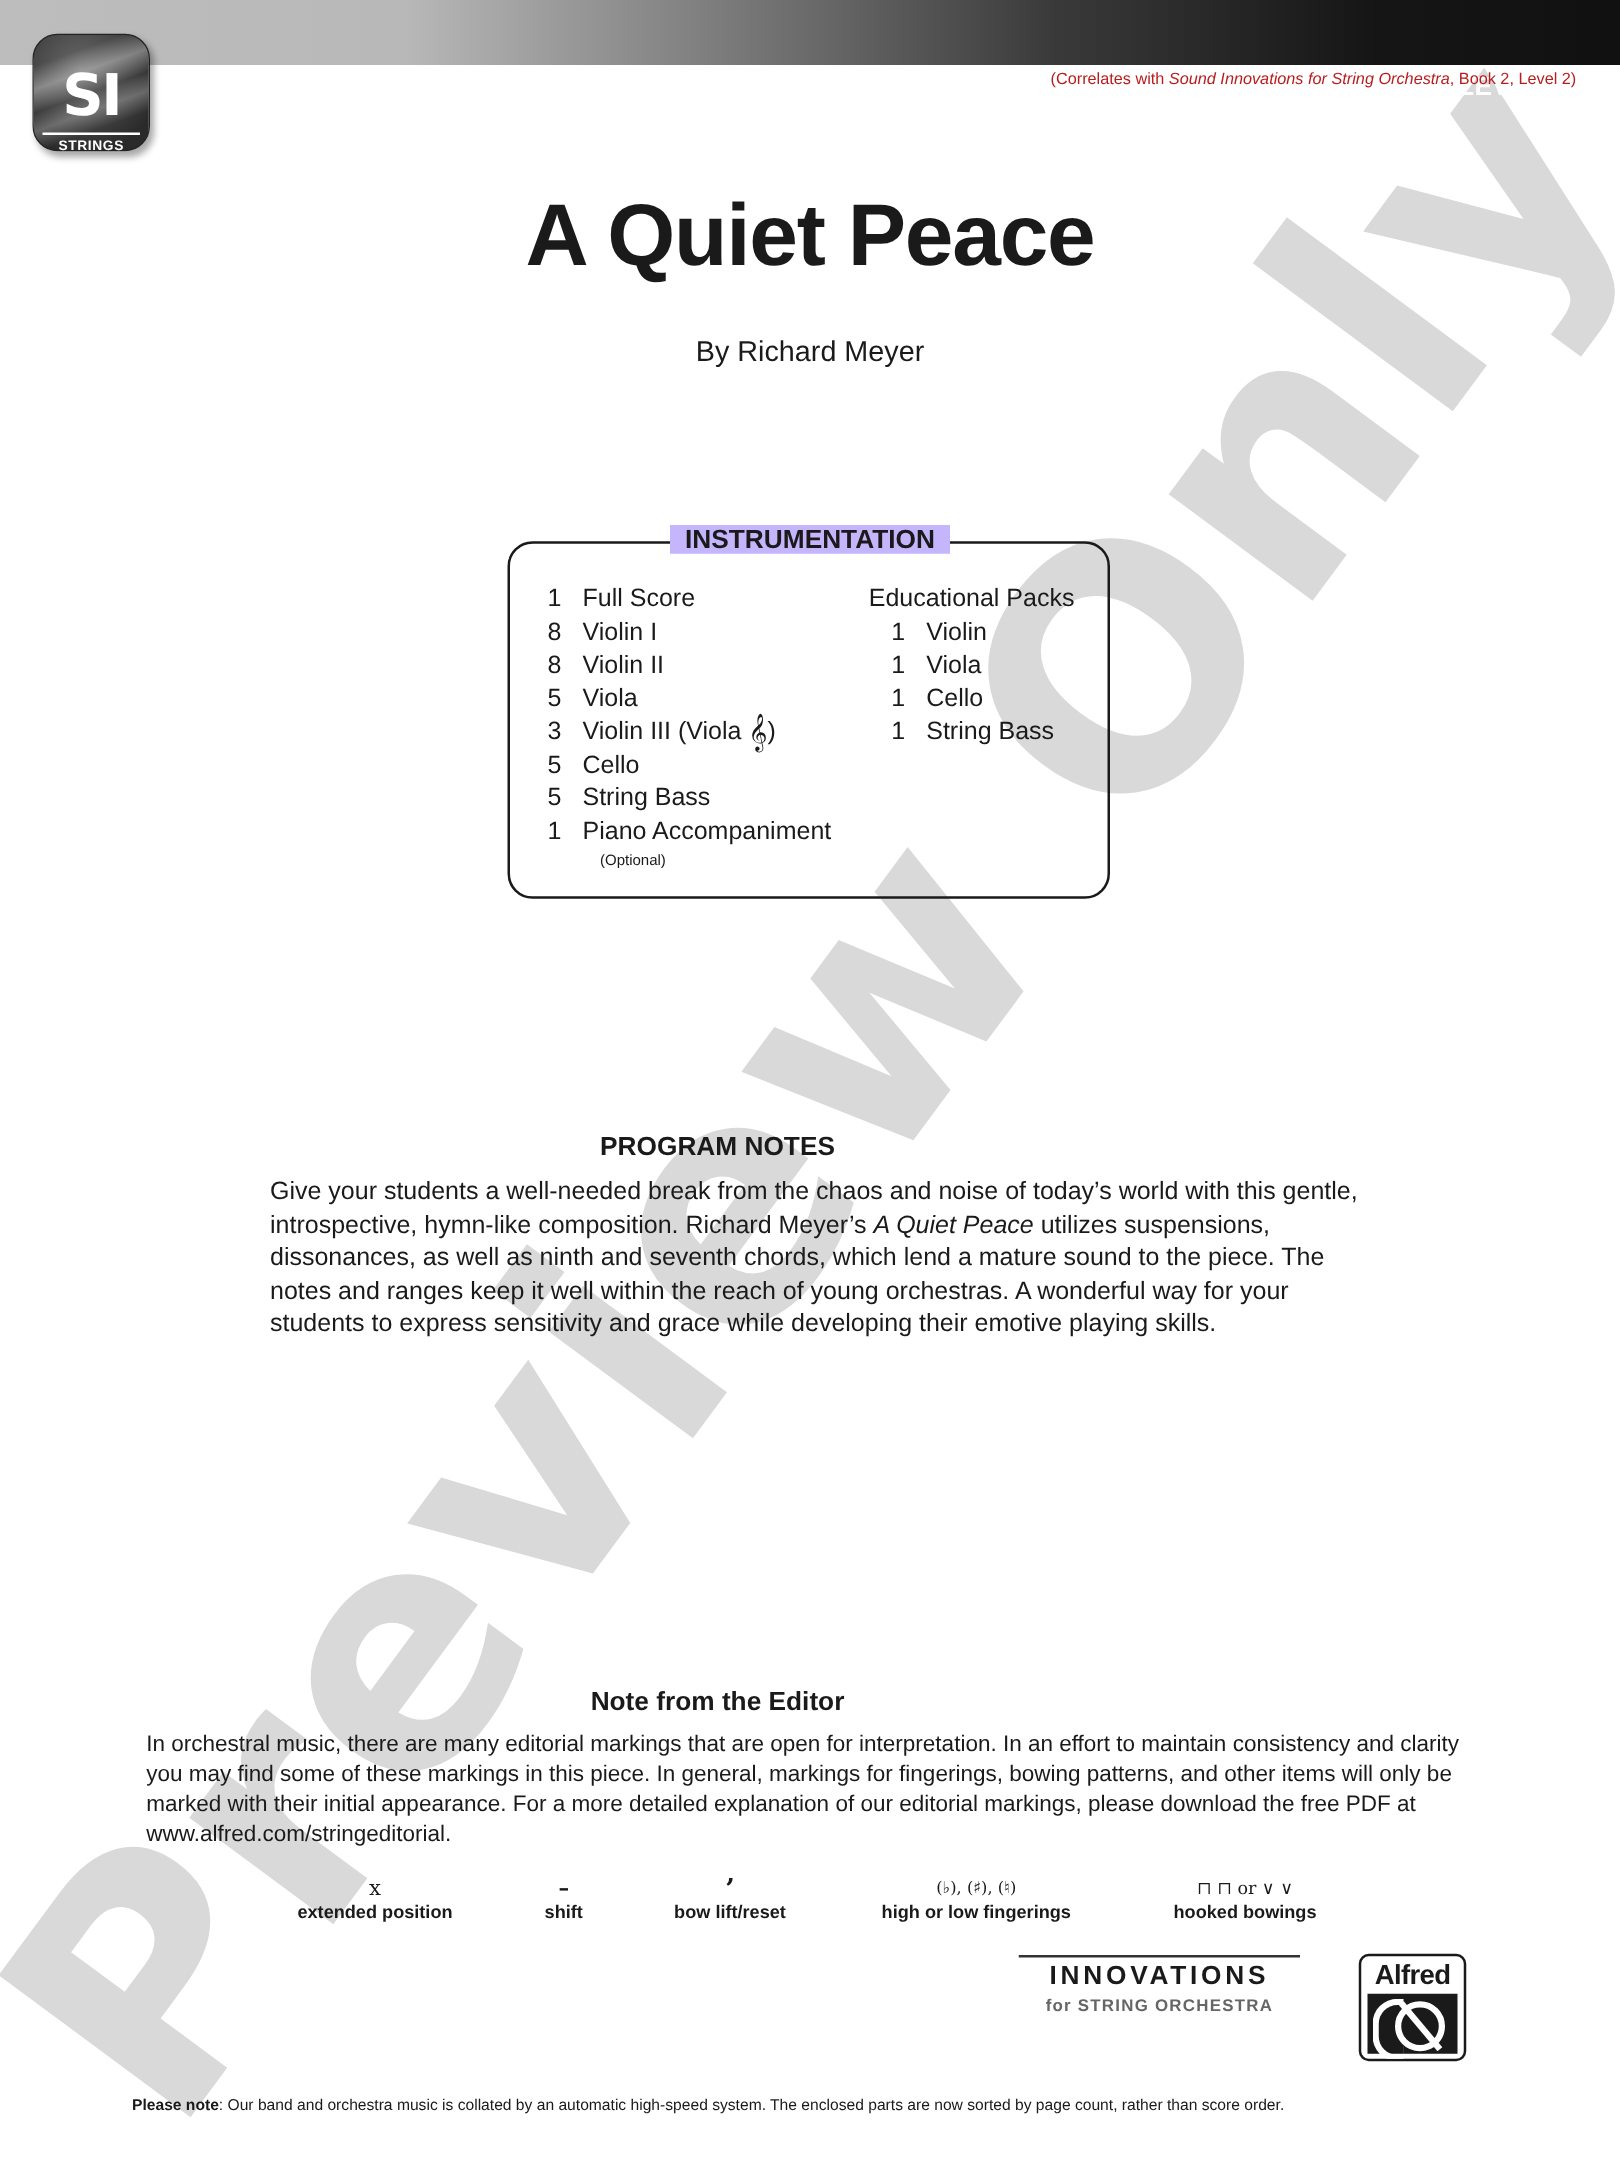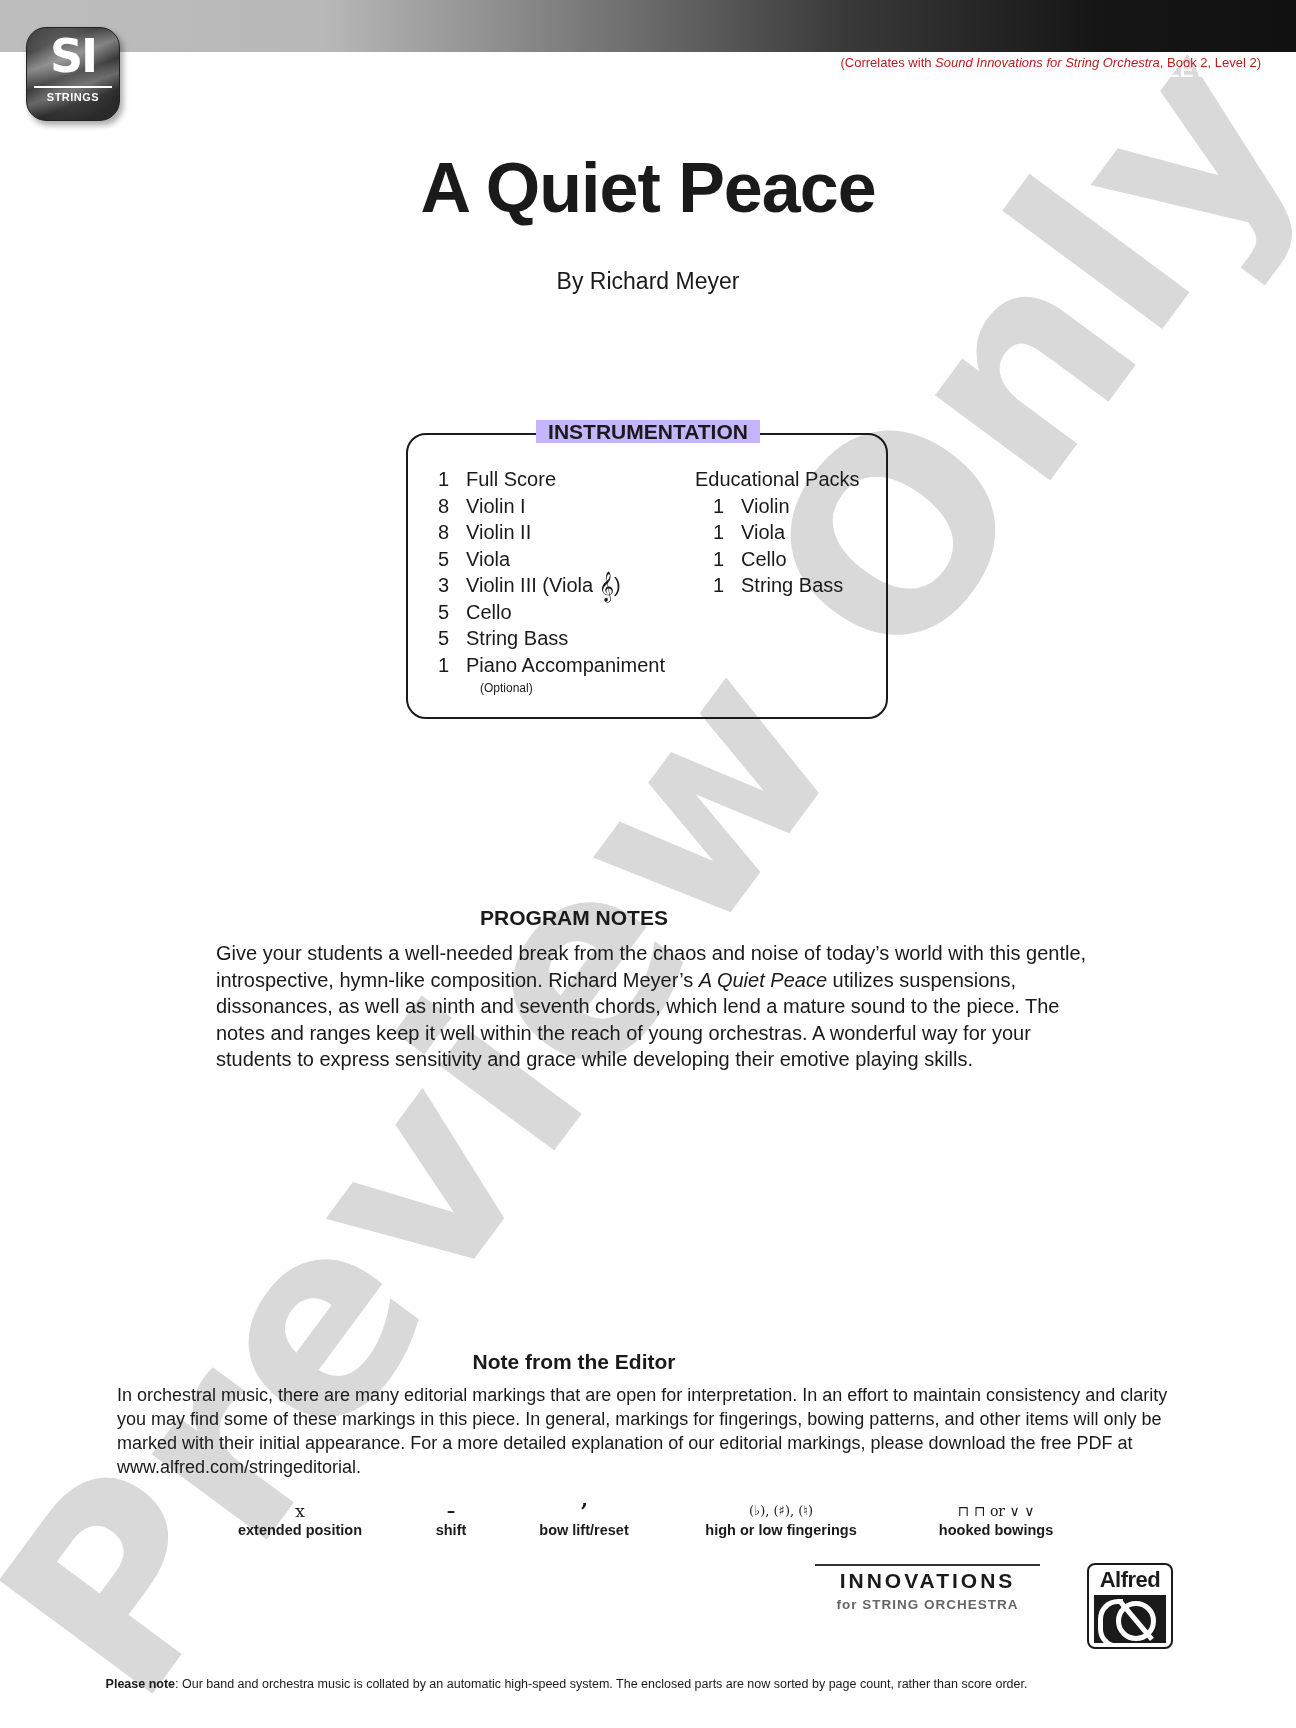--- a/index.html
+++ b/index.html
@@ -21,21 +21,21 @@
   }
   .correlates i { font-style:italic; }
   .logo-si {
     position:absolute; left:26px; top:27px; width:94px; height:94px; border-radius:20px;
     background:
       linear-gradient(160deg, rgba(255,255,255,0.0) 20%, rgba(255,255,255,0.35) 35%, rgba(255,255,255,0) 50%, rgba(255,255,255,0.25) 62%, rgba(255,255,255,0) 75%),
       radial-gradient(circle at 40% 30%, #6a6a6a, #2a2a2a 80%);
     border:1px solid #222; box-shadow:3px 4px 6px rgba(0,0,0,0.35);
     color:#fff; text-align:center; box-sizing:border-box;
   }
-  .logo-si .si { font-size:46px; font-weight:bold; line-height:48px; margin-top:4px; letter-spacing:-2px; font-family:"DejaVu Sans", sans-serif; }
+  .logo-si .si { font-size:46px; font-weight:bold; line-height:48px; margin-top:24px; letter-spacing:-2px; font-family:"DejaVu Sans", sans-serif; }
   .logo-si .rule { width:78px; height:2px; background:#fff; margin:6px auto 3px; }
   .logo-si .strings { font-size:11px; font-weight:bold; letter-spacing:0.5px; }
   .title {
     position:absolute; left:0; width:1296px; top:148px; text-align:center;
     font-size:70px; font-weight:bold; letter-spacing:-1px; color:#1a1a1a;
   }
   .byline { position:absolute; left:0; width:1296px; top:268px; text-align:center; font-size:23px; }
   .instr-box {
     position:absolute; left:406px; top:433px; width:482px; height:286px;
     border:2px solid #1a1a1a; border-radius:20px; box-sizing:border-box;

